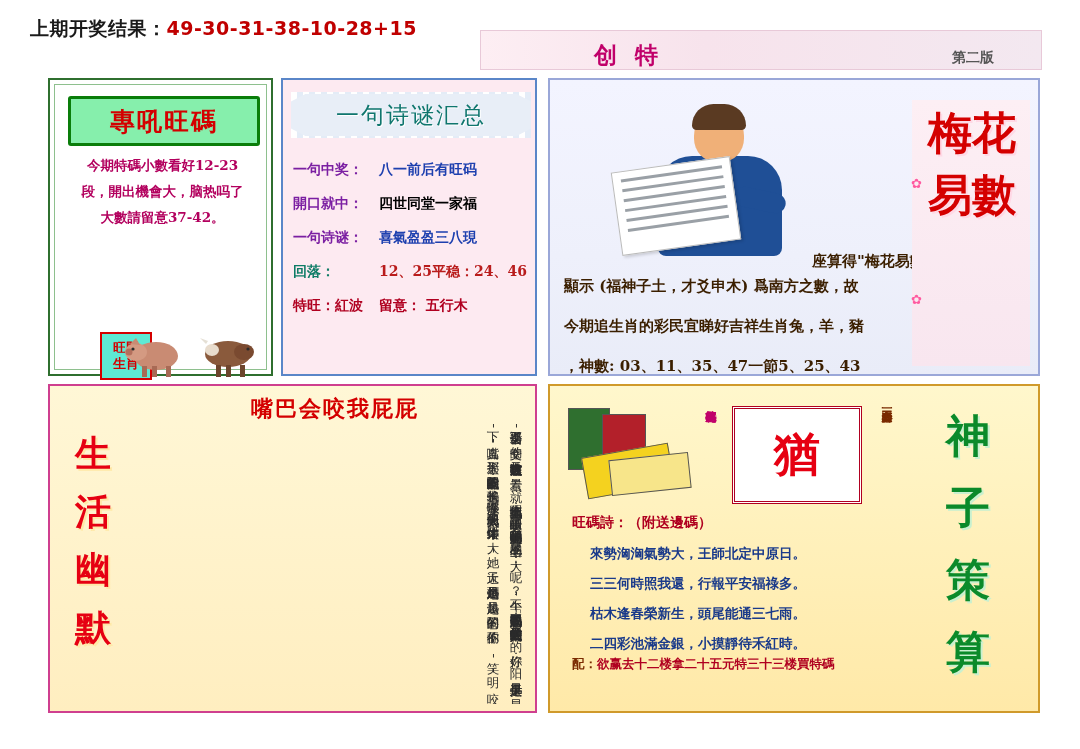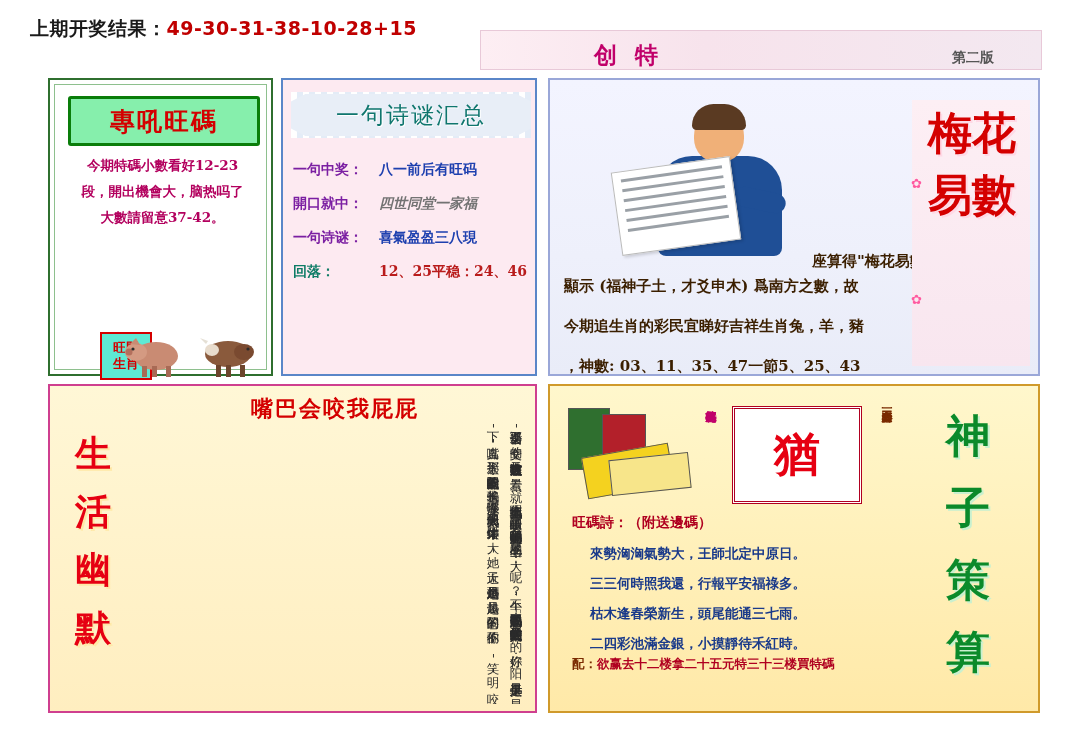--- a/index.html
+++ b/index.html
@@ -99,21 +99,21 @@
   .p2-lines{position:absolute;left:10px;top:72px;width:238px;}
   .p2-line{
     display:flex;font-size:14px;line-height:34px;
     font-family:"DejaVu Serif", serif;font-weight:bold;
   }
   .p2-line .k{width:86px;color:#6a1b9a;}
   .p2-line .v{flex:1;color:#0b3fbd;}
   .p2-line.c1 .k{color:#7b1fa2;}
   .p2-line.c1 .v{color:#1e40af;}
   .p2-line.c2 .k{color:#7b1fa2;}
-  .p2-line.c2 .v{color:#737373;font-style:italic;}
+  .p2-line.c2 .v{color:#000000;}
   .p2-line.c3 .k{color:#7b1fa2;}
   .p2-line.c3 .v{color:#1e40af;}
   .p2-line.g .k{color:#0e7c66;}
   .p2-line.g .v{color:#b91c1c;}
   .p2-line.r .k{color:#b00020;}
   .p2-line.r .v{color:#b00020;}
   .p2-bottom{
     position:absolute;left:6px;top:258px;width:244px;text-align:center;
     font-size:24px;font-weight:bold;color:#d40000;letter-spacing:2px;
     font-family:"DejaVu Serif", serif;
@@ -338,20 +338,24 @@
         <span class="v">四世同堂一家福</span>
       </div>
       <div class="p2-line c3">
         <span class="k">一句诗谜：</span>
         <span class="v">喜氣盈盈三八現</span>
       </div>
       <div class="p2-line g">
         <span class="k">回落：</span>
         <span class="v">12、25平稳：24、46</span>
       </div>
+      <div class="p2-line r">
+        <span class="k">特旺：紅波</span>
+        <span class="v">留意： 五行木</span>
+      </div>
     </div>
   </div>
 
   <div class="panel p3">
     <div class="p3-figure">
       <div class="p3-body"></div>
       <div class="p3-head"></div>
       <div class="p3-hair"></div>
       <div class="p3-arm"></div>
       <div class="p3-paper">

